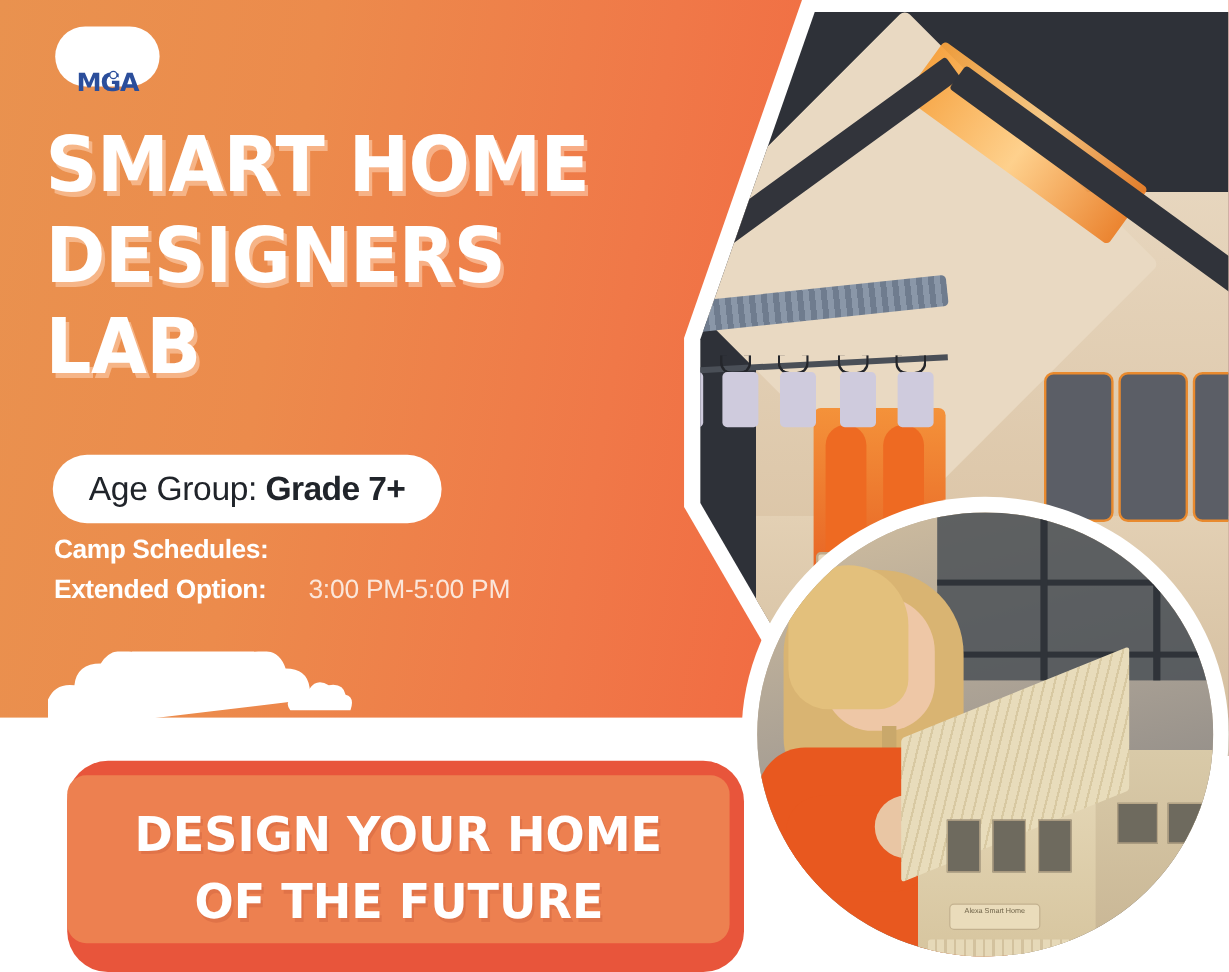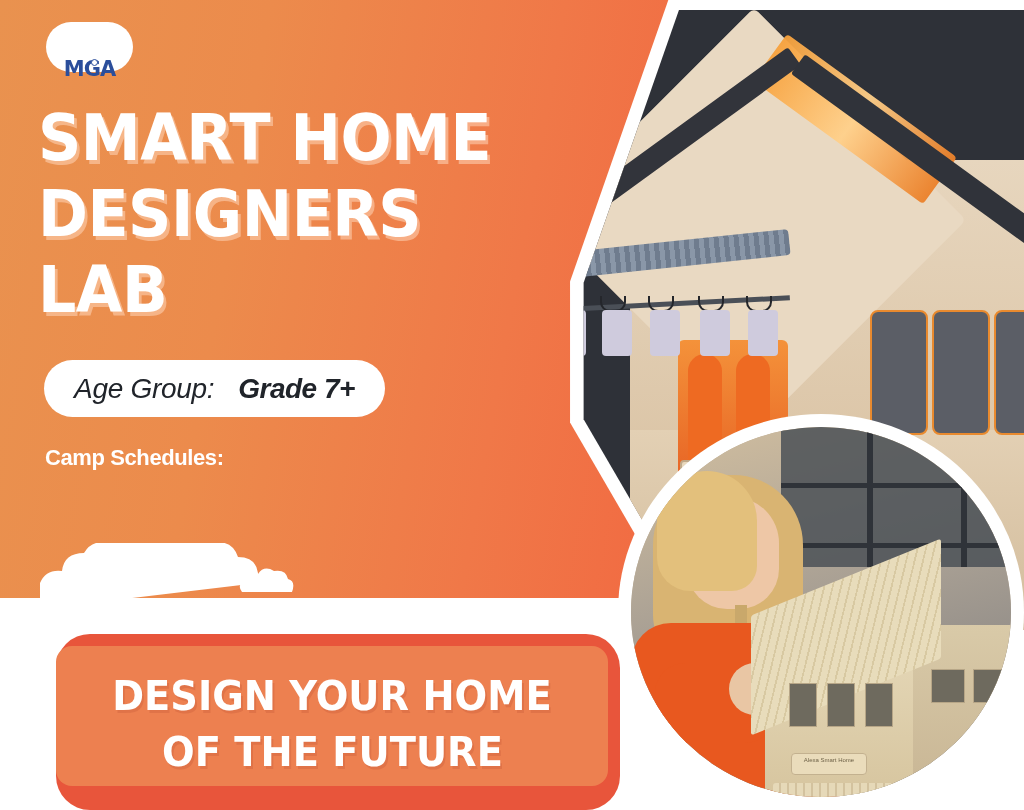--- a/index.html
+++ b/index.html
@@ -39,23 +39,23 @@
     font-family:"DejaVu Sans", sans-serif;
     font-weight:bold; font-size:64px; line-height:76px;
     letter-spacing:-0.5px; color:#ffffff;
     text-shadow:3px 4px 0 rgba(255,214,184,0.55);
     transform:scaleX(0.94); transform-origin:left top;
   }
   .title span{ display:block; white-space:nowrap; }
 
   
   .age-pill{
-    position:absolute; left:44px; top:360px; height:57px; padding:0 30px;
+    position:absolute; left:44px; top:379px; height:57px; padding:0 30px;
     background:#ffffff; border-radius:29px;
-    display:flex; align-items:center; gap:24px;font-style:italic;
+    display:flex; align-items:center; gap:7px;
   }
   .age-label{ font-size:28px; color:#20242A; font-weight:normal; letter-spacing:-0.3px; }
   .age-value{ font-size:28px; color:#20242A; font-weight:bold; letter-spacing:-0.5px; }
 
   
   .schedule{ position:absolute; left:45px; top:445px; }
   .sched-row{ display:flex; align-items:baseline; margin-bottom:7px; }
   .sched-label{ font-size:22px; font-weight:bold; color:#ffffff; letter-spacing:-0.4px; width:212px; }
   .sched-value{ font-size:22px; font-weight:normal; color:#FBE6DA; letter-spacing:-0.2px; }
 
@@ -166,20 +166,24 @@
   </div>
 
   <div class="age-pill">
     <span class="age-label">Age Group:</span>
     <span class="age-value">Grade 7+</span>
   </div>
 
   <div class="schedule">
     <div class="sched-row">
       <span class="sched-label">Camp Schedules:</span>
+    </div>
+    <div class="sched-row">
+      <span class="sched-label">Extended Option:</span>
+      <span class="sched-value">3:00 PM-5:00 PM</span>
     </div>
   </div>
 
   <div class="white-bottom"></div>
 
   <div class="cloud-big">
     <svg viewBox="0 0 300 66" preserveAspectRatio="none" aria-hidden="true">
       <path fill="#ffffff" d="M0,66 L0,40 q6,-14 22,-12 q2,-18 22,-18 q8,-14 26,-10 q8,-24 36,-22 q24,-2 32,16 q22,-10 34,6 q20,-4 26,14 q18,0 20,16 l0,10 Z"></path>
     </svg>
   </div>

